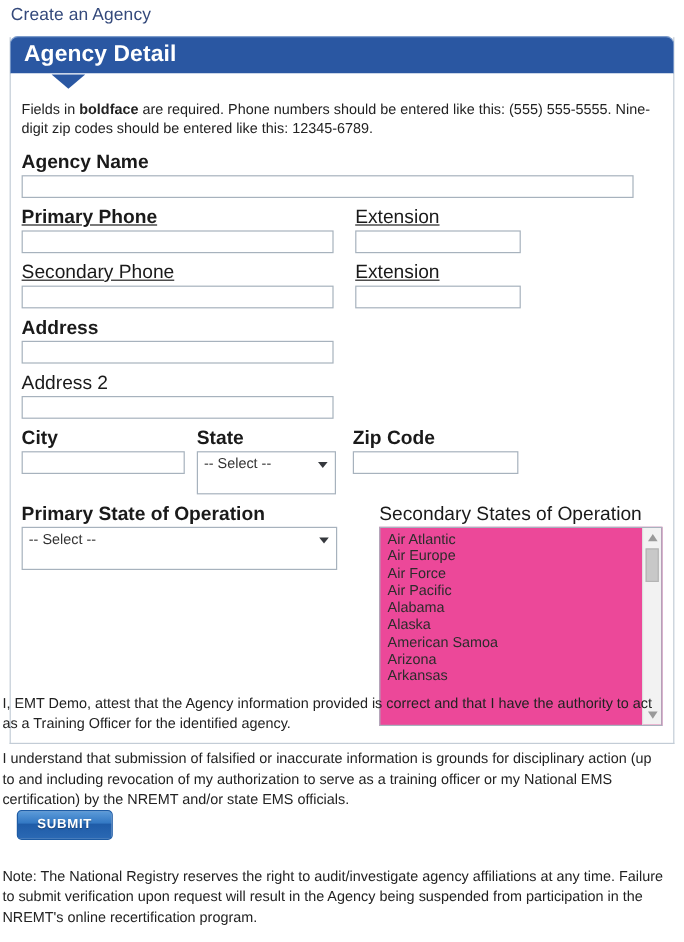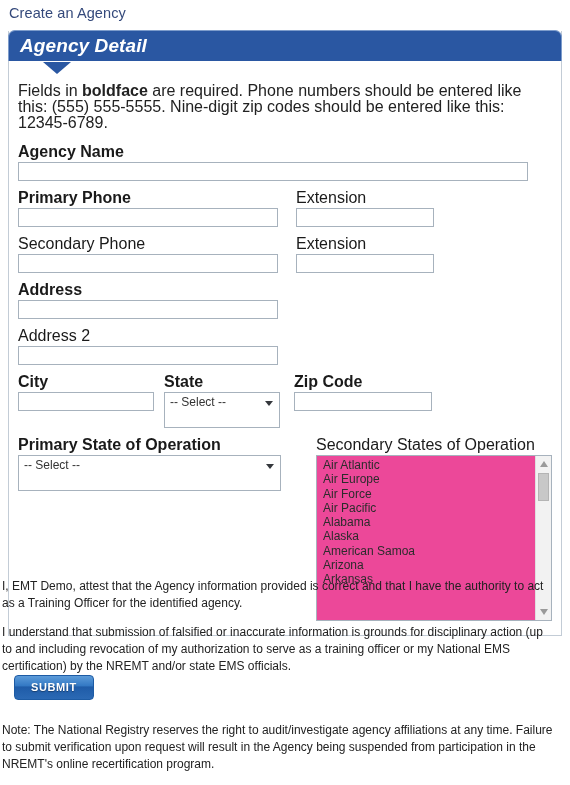--- a/index.html
+++ b/index.html
@@ -50,39 +50,38 @@
   }
   .panel-header-title {
     position: absolute;
     left: 11px;
     top: 4px;
     color: #ffffff;
     font-size: 19px;
     font-weight: bold;
     letter-spacing: 0.1px;
     white-space: nowrap;
-    font-style: italic;
   }
   .header-pointer {
     position: absolute;
     left: 34px;
     top: 31px;
     width: 0;
     height: 0;
     border-left: 14px solid transparent;
     border-right: 14px solid transparent;
     border-top: 12px solid #2a57a2;
   }
 
   .panel-body {
     padding: 22px 9px 14px 9px;
   }
 
   .intro {
-    font-size: 16px;
+    font-size: 12px;
     line-height: 16px;
     color: #222;
     margin: 0 0 14px 0;
   }
   .intro b { font-weight: bold; }
 
   
   .field-row {
     position: relative;
     margin-bottom: 10px;
@@ -107,21 +106,21 @@
     box-sizing: border-box;
     color: #222;
     outline: none;
   }
   .w-full   { width: 510px; }
   .w-med    { width: 260px; }
   .w-ext    { width: 138px; }
   .w-city   { width: 136px; }
   .w-zip    { width: 138px; }
 
-  .cols { display: flex; }
+  .cols { display: flex; text-decoration: underline; }
   .col-left  { width: 278px; }
   .col-right { width: 232px; }
 
   .triple { display: flex; }
   .triple .c1 { width: 146px; }
   .triple .c2 { width: 130px; }
   .triple .c3 { width: 200px; }
 
   
   .select {

